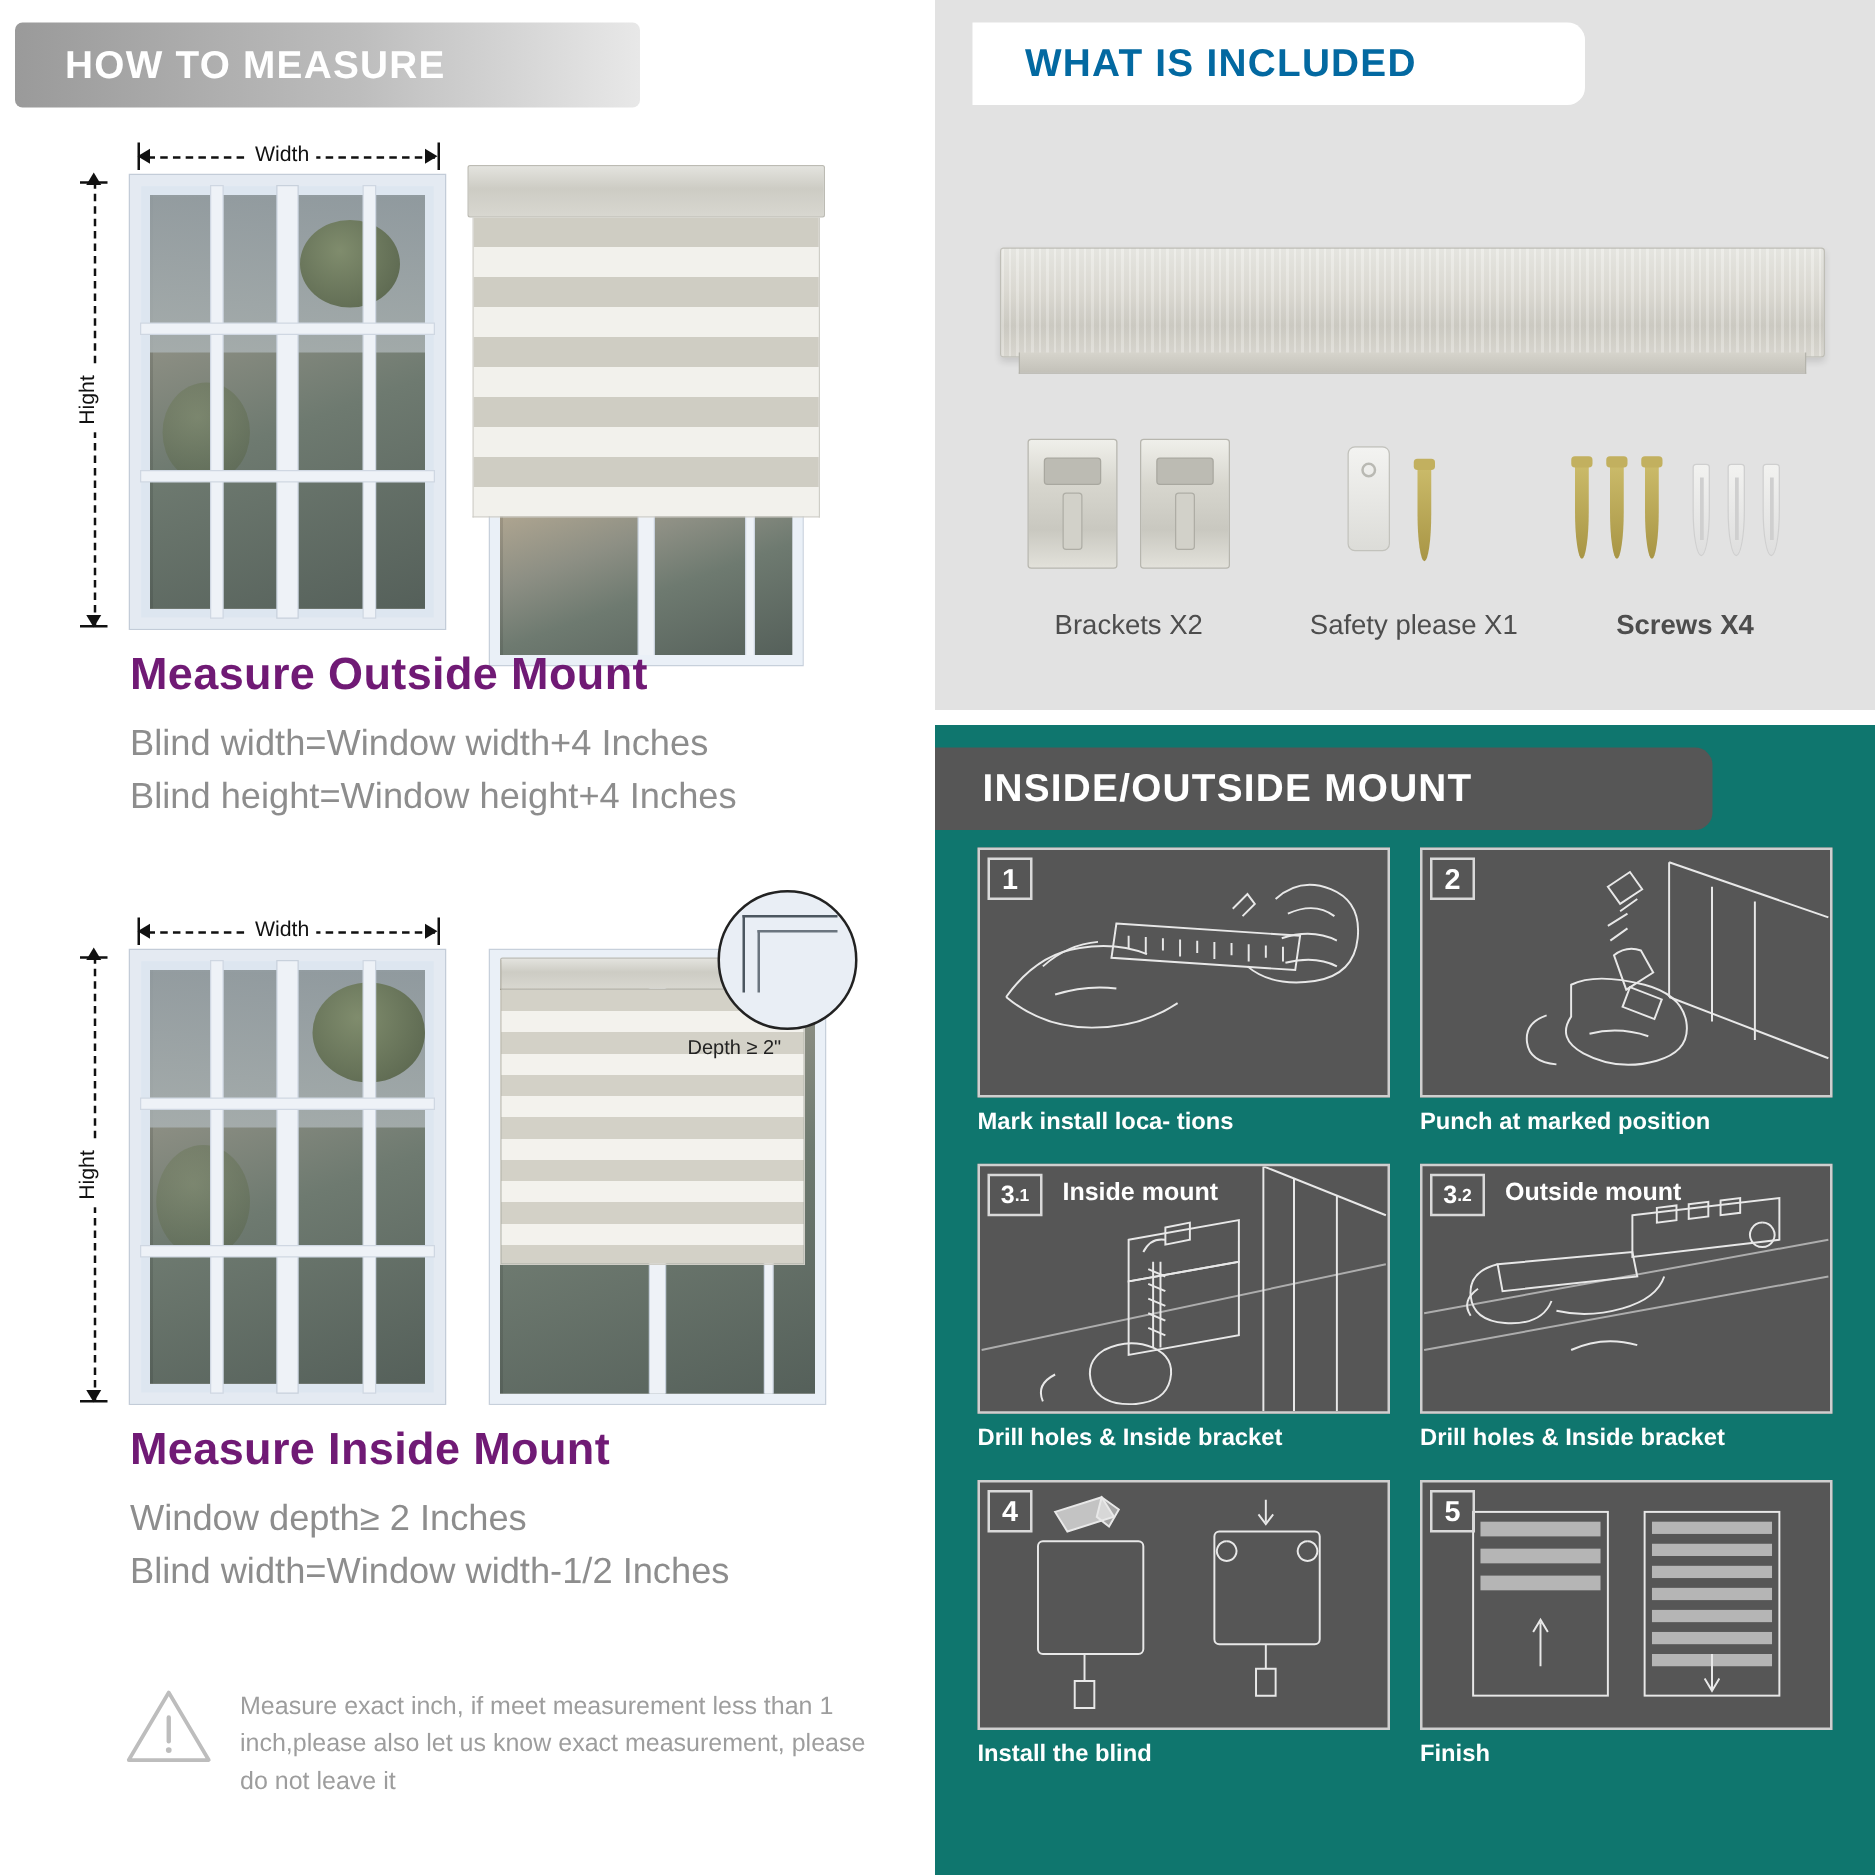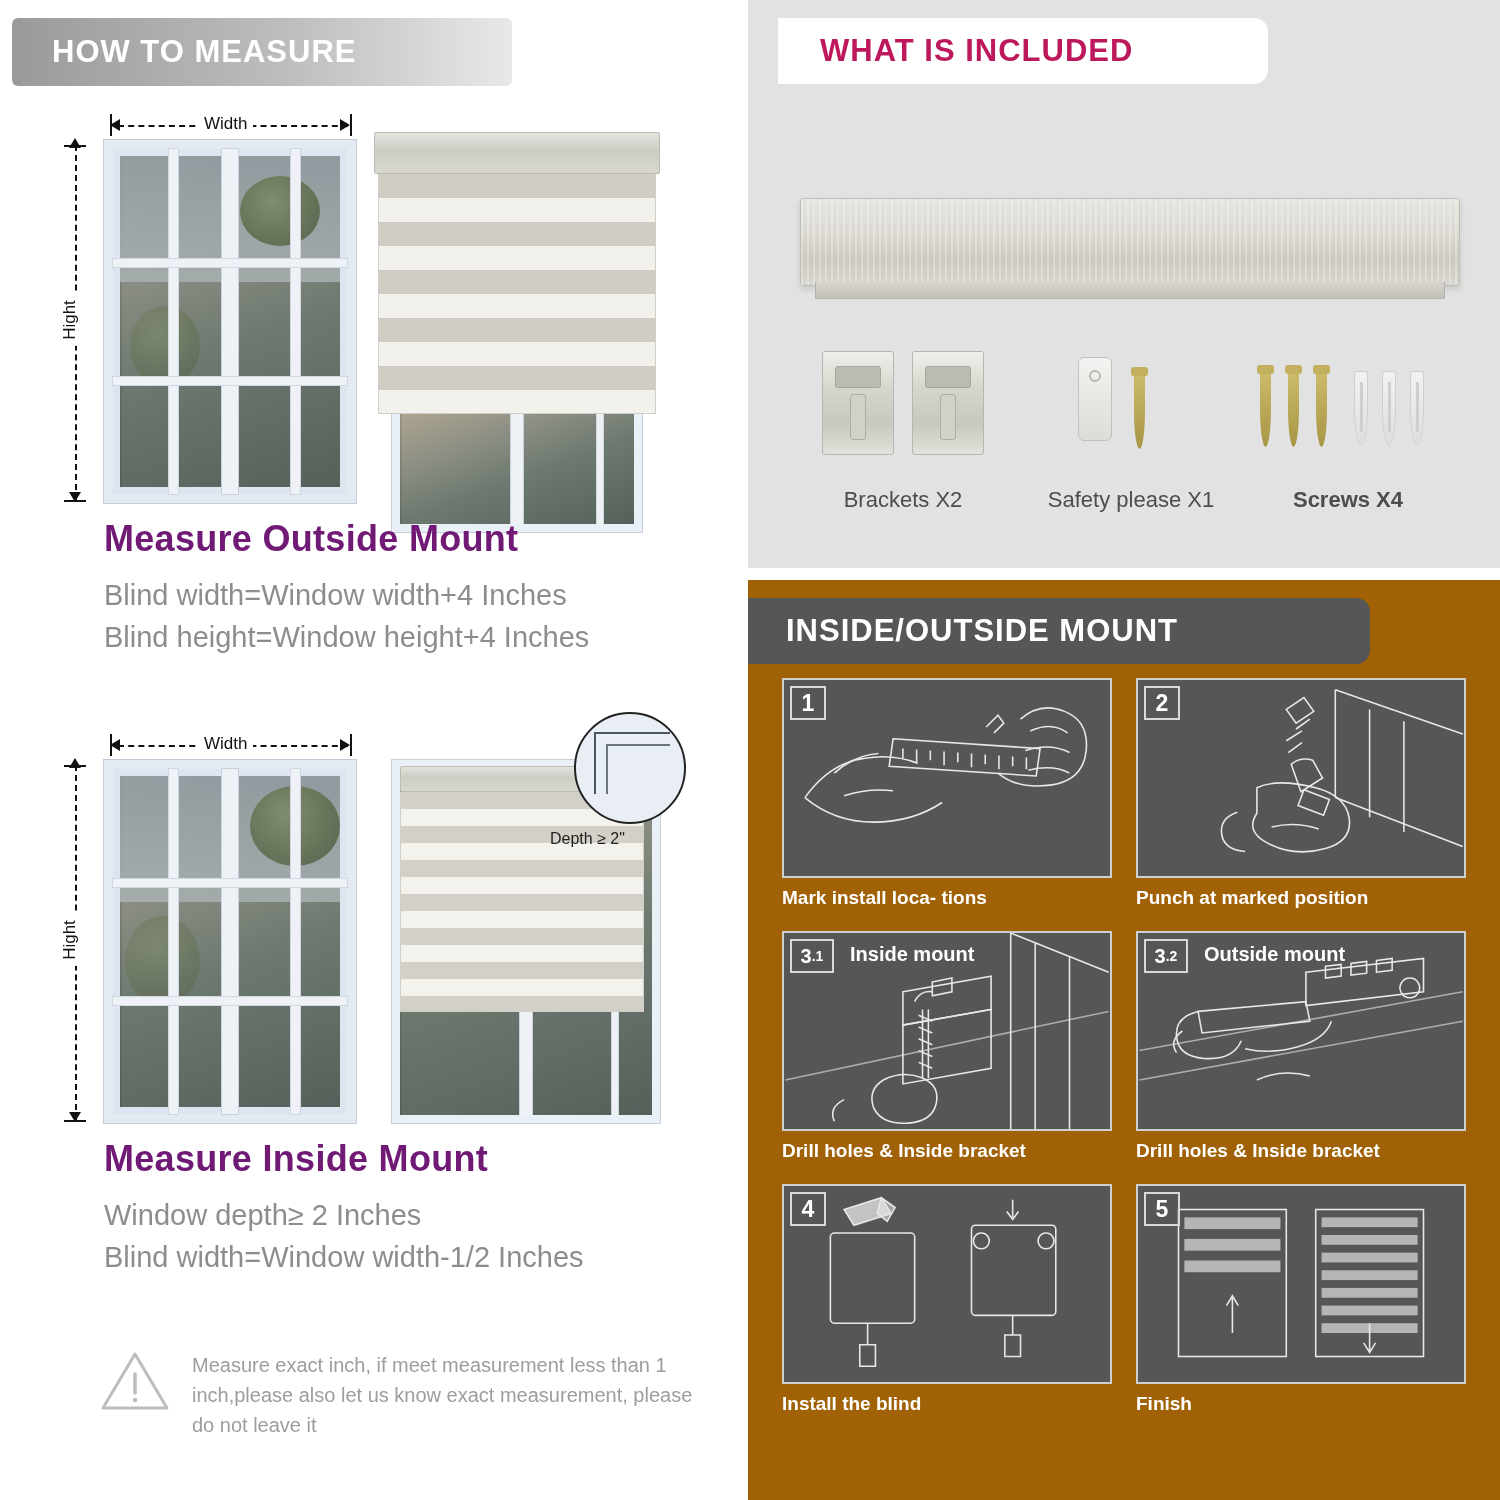--- a/index.html
+++ b/index.html
@@ -196,21 +196,21 @@
   .screw .head { position:absolute; top:-6px; left:-3px; width:17px; height:9px;
     background:#c2b05f; border-radius:3px; }
   .anchor {
     position:absolute; width:14px; height:74px;
     background: linear-gradient(180deg,#f2f2f0,#dedede);
     border:1px solid #cfcfcf; border-radius:3px 3px 50% 50%;
   }
   .anchor:after { content:""; position:absolute; left:5px; top:10px; bottom:12px; width:3px; background:#cfcfcf; }
 
   .panel-mount {
-    position:absolute; left:0; top:580px; width:752px; height:920px; background:#a16207;
+    position:absolute; left:0; top:580px; width:752px; height:920px; background:#0f766e;
   }
   .tab-dark { color:#fff; }
   .steps { position:absolute; left:34px; top:98px; width:684px; }
   .step {
     position:relative; width:330px; float:left; margin:0 0 22px 0;
   }
   .step.right { margin-left: 24px; }
   .step-img {
     position:relative; width:330px; height:200px;
     border:2px solid #cfcfcf; background:#565656; overflow:hidden;
@@ -355,21 +355,21 @@
         </svg>
       </div>
       <div class="note-text">Measure exact inch, if meet measurement less than 1 inch,please also let us know exact measurement, please do not leave it</div>
     </div>
   </div>
 
   <div class="right-col">
 
     <div class="panel-included">
       <div class="tab-white" style="left:30px; top:18px; width:490px; height:66px;">
-        <span style="padding-left:42px; color:#be185d;">WHAT IS INCLUDED</span>
+        <span style="padding-left:42px; color:#0369a1;">WHAT IS INCLUDED</span>
       </div>
 
 
       <div class="blind-bar">
         <div class="grain"></div>
       </div>
 
       <div class="parts-row">
 
         <div class="part">

